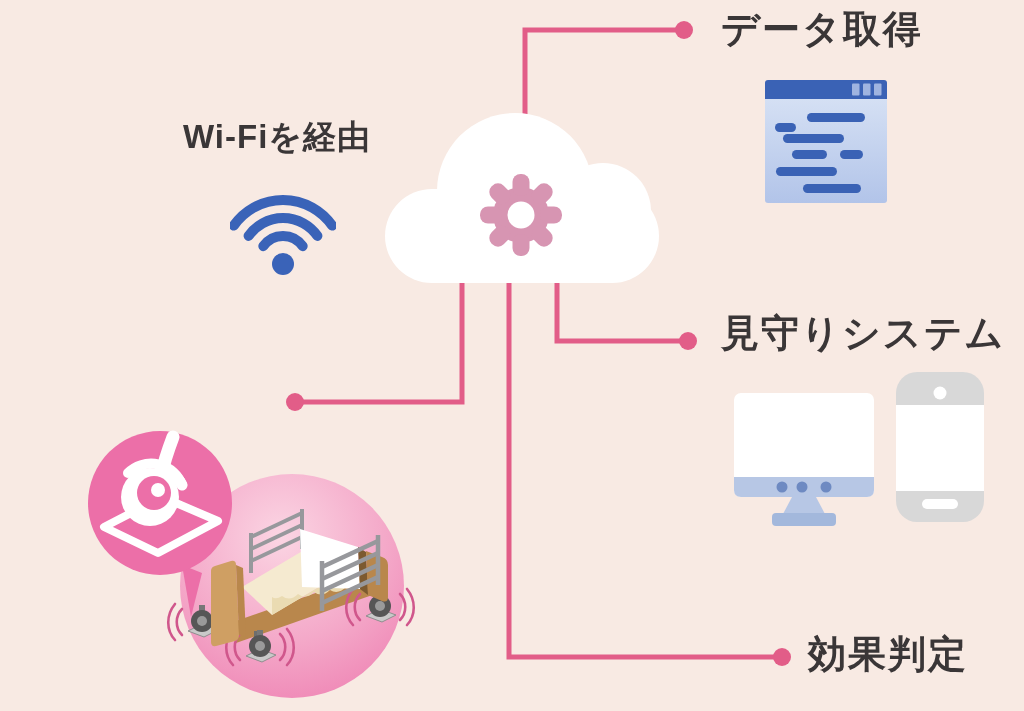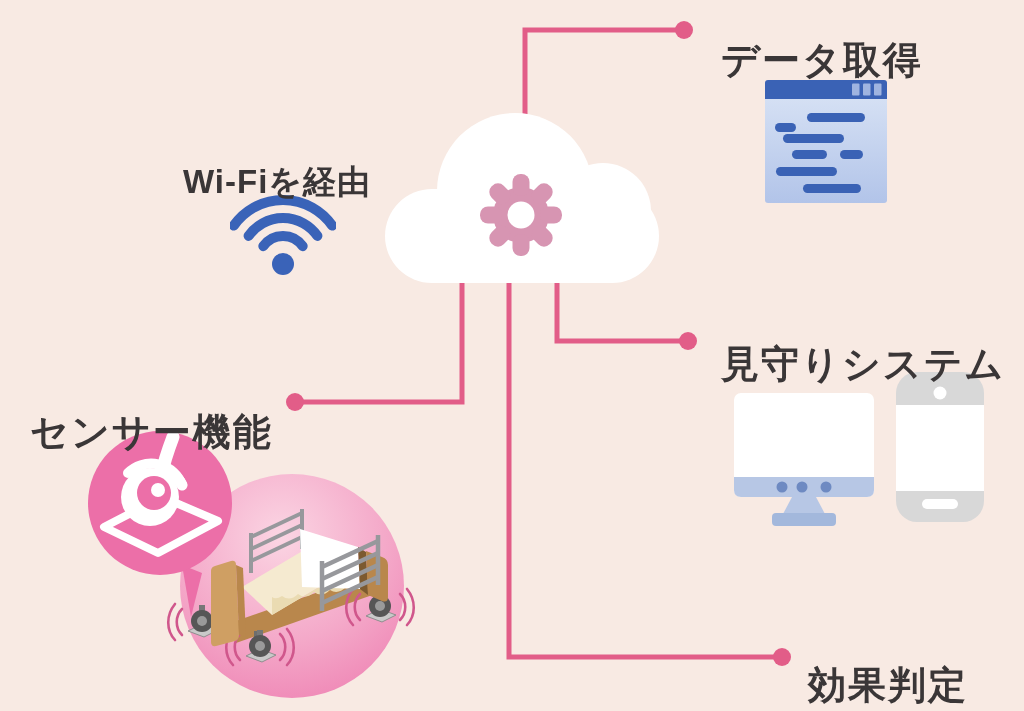--- a/index.html
+++ b/index.html
@@ -13,21 +13,20 @@
   .abs{position:absolute;}
   svg{display:block;}
   .label{
     position:absolute;
     color:var(--text,#3a3637);
     font-weight:800;
     font-size:38px;
     letter-spacing:2px;
     line-height:1.15;
     white-space:nowrap;
-    margin-top:31px;
   }
   .label.wifi{
     font-size:33px;
     font-weight:700;
     letter-spacing:1px;
   }
   .connector-path{
     stroke:var(--connector,#e25d88);
     stroke-width:5;
     fill:none;
@@ -200,19 +199,18 @@
       <path d="M103 12 C 97 28 94 36 92 48" stroke="#ffffff" stroke-width="13" stroke-linecap="round" fill="none"></path>
       <path d="M92 46 Q 106 48 112 60" stroke="#ffffff" stroke-width="11" stroke-linecap="round" fill="none"></path>
       <polygon points="34,102 88,128 148,96 92,72" fill="none" stroke="#ffffff" stroke-width="8" stroke-linejoin="round"></polygon>
       <path d="M58 48 A 33 33 0 0 1 112 60" stroke="#ffffff" stroke-width="10" fill="none" stroke-linecap="round"></path>
       <circle cx="80" cy="72" r="29" fill="#ffffff"></circle>
       <circle cx="84" cy="68" r="17" fill="var(--circle-pink,#ec6fa8)"></circle>
       <circle cx="88" cy="65" r="7" fill="#ffffff"></circle>
     </g>
   </svg>
 
-  <div class="label wifi" style="left:183px;top:132px">Wi-Fiを経由</div>
+  <div class="label wifi" style="left:183px;top:118px">Wi-Fiを経由</div>
   <div class="label" style="left:721px;top:8px">データ取得</div>
   <div class="label" style="left:808px;top:633px">効果判定</div>
   <div class="label" style="left:721px;top:312px">見守りシステム</div>
-  <div class="label" style="left:30px;top:380px">センサー機能</div>
 
 </div>
 
 </body></html>

